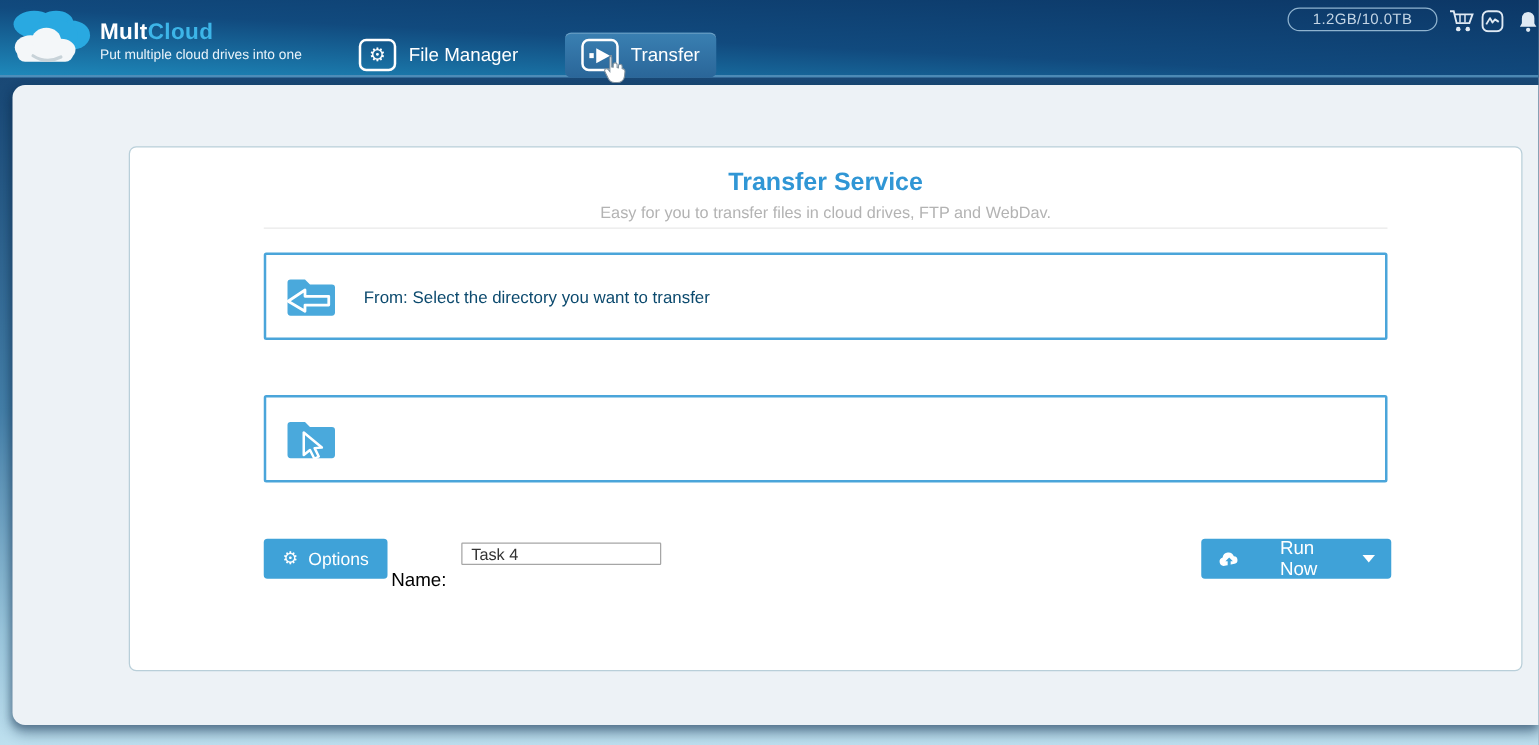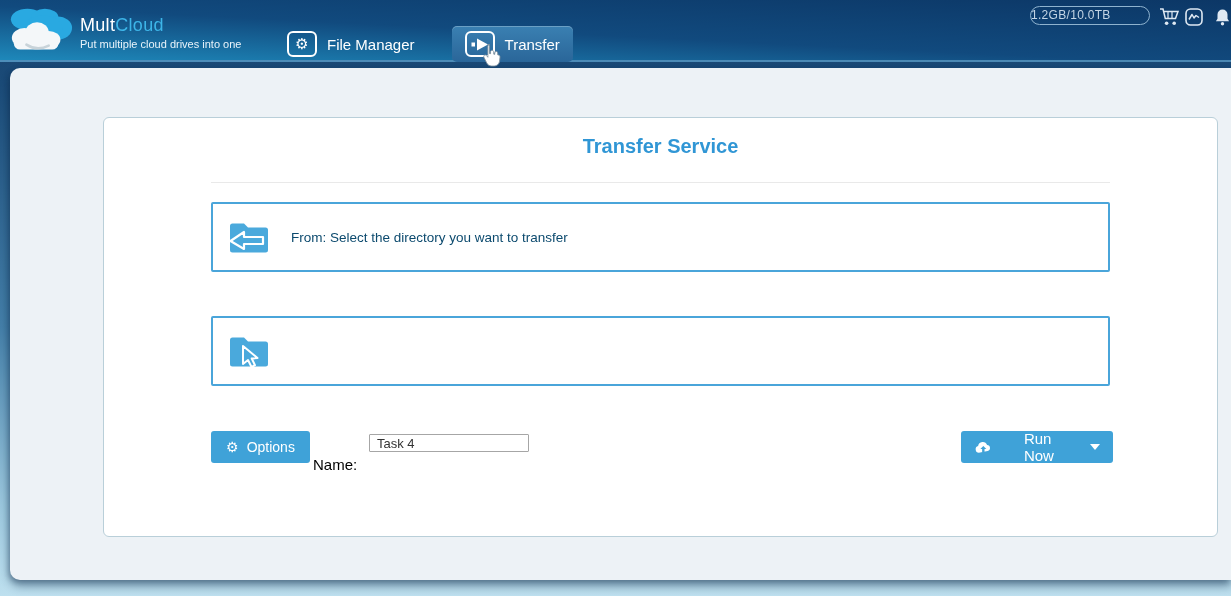--- a/index.html
+++ b/index.html
@@ -11,39 +11,39 @@
   }
 
   
   .header{
     position:absolute; top:0; left:0; width:100%; height:62px;
     background:linear-gradient(to bottom left,#0c3766 0%,#114a7e 55%,#1e88ba 100%);
     border-bottom:2px solid rgba(110,180,220,.65);
     z-index:3;
   }
   .logo-cloud{ position:absolute; left:6px; top:4px; width:68px; height:56px; }
-  .brand{ position:absolute; left:80px; top:15px; font-size:18px; font-weight:normal; letter-spacing:.3px; }
+  .brand{ position:absolute; left:80px; top:15px; font-size:18px; font-weight:bold; letter-spacing:.3px; }
   .brand .p1{ color:#ffffff; }
   .brand .p2{ color:#3db5e8; }
   .tagline{ position:absolute; left:80px; top:38px; font-size:11px; color:#e9f3fa; }
 
   .nav{ position:absolute; left:274px; top:26px; display:flex; gap:24px; align-items:center; height:36px; }
   .tab{ display:flex; align-items:center; gap:10px; color:#fff; font-size:15px;
         padding:5px 13px; border-radius:5px; cursor:pointer; white-space:nowrap; }
   .tab.active{ background:linear-gradient(180deg,#3a80b2,#2a6699); box-shadow:inset 0 1px 0 rgba(255,255,255,.25); }
   .tab-icon-box{ width:30px; height:26px; border:2px solid #fff; border-radius:6px;
                  display:flex; align-items:center; justify-content:center; flex:0 0 auto; }
   .gear-glyph{ font-size:15px; line-height:1; color:#fff; font-family:"DejaVu Sans",sans-serif; }
 
   .cursor-hand{ position:absolute; left:481px; top:42px; width:21px; height:26px; z-index:6; }
 
   .quota-pill{
     position:absolute; left:1030px; top:6px; width:120px; height:19px;
     border:1px solid #8fb3cf; border-radius:10px; color:#c3d5e5;
-    font-size:12px; line-height:17px; letter-spacing:.3px;
+    font-size:12px; line-height:17px; text-align:center; letter-spacing:.3px;
   }
   .hicon{ position:absolute; top:7px; cursor:pointer; }
   .hicon.cart{ left:1159px; }
   .hicon.activity{ left:1185px; top:8px; }
   .hicon.bell{ left:1215px; top:8px; }
 
   
   .panel{
     position:absolute; left:10px; top:68px; width:1221px; height:512px;
     background:#edf2f6; border-radius:10px 0 0 10px;
@@ -159,20 +159,21 @@
     <svg class="hicon bell" width="15" height="18" viewBox="0 0 15 18">
       <path d="M7.5 1.5 a5 5 0 0 1 5 5 v4.2 l1.6 2.6 H.9 l1.6 -2.6 V6.5 a5 5 0 0 1 5 -5 z" fill="#dfe9f3"></path>
       <circle cx="7.5" cy="15.8" r="1.7" fill="#dfe9f3"></circle>
     </svg>
   </div>
 
   <div class="panel">
     <div class="card">
 
       <div class="page-title">Transfer Service</div>
+      <div class="page-subtitle">Easy for you to transfer files in cloud drives, FTP and WebDav.</div>
       <div class="divider"></div>
 
       <div class="select-box from">
         <svg class="folder-svg" width="42" height="36" viewBox="0 0 42 36">
           <path d="M2 7 a2.5 2.5 0 0 1 2.5 -2.5 h11.5 l4 4 h17.5 a2.5 2.5 0 0 1 2.5 2.5 v20 a2.5 2.5 0 0 1 -2.5 2.5 h-33 a2.5 2.5 0 0 1 -2.5 -2.5 z" fill="#4aa9dc"></path>
           <path d="M16 18 h19 v7 h-19 v5 L2.5 22 16 13 z" fill="#4aa9dc" stroke="#fff" stroke-width="2.2" stroke-linejoin="round"></path>
         </svg>
         <span class="select-label">From: Select the directory you want to transfer</span>
       </div>
 

